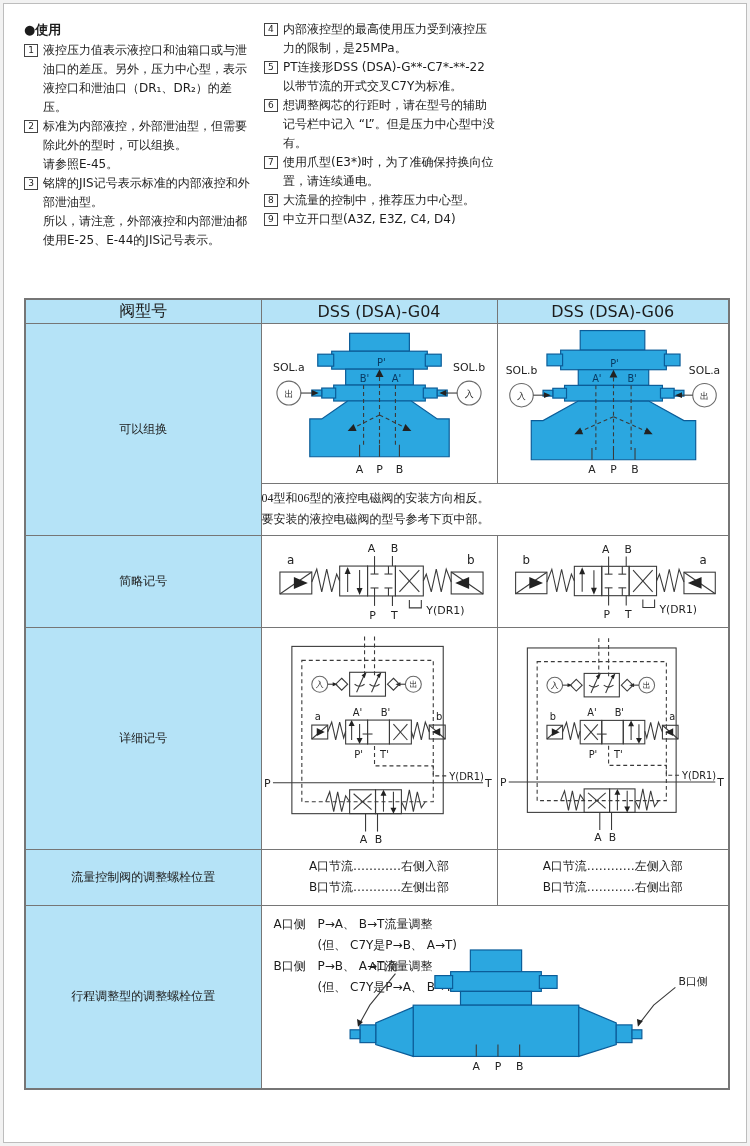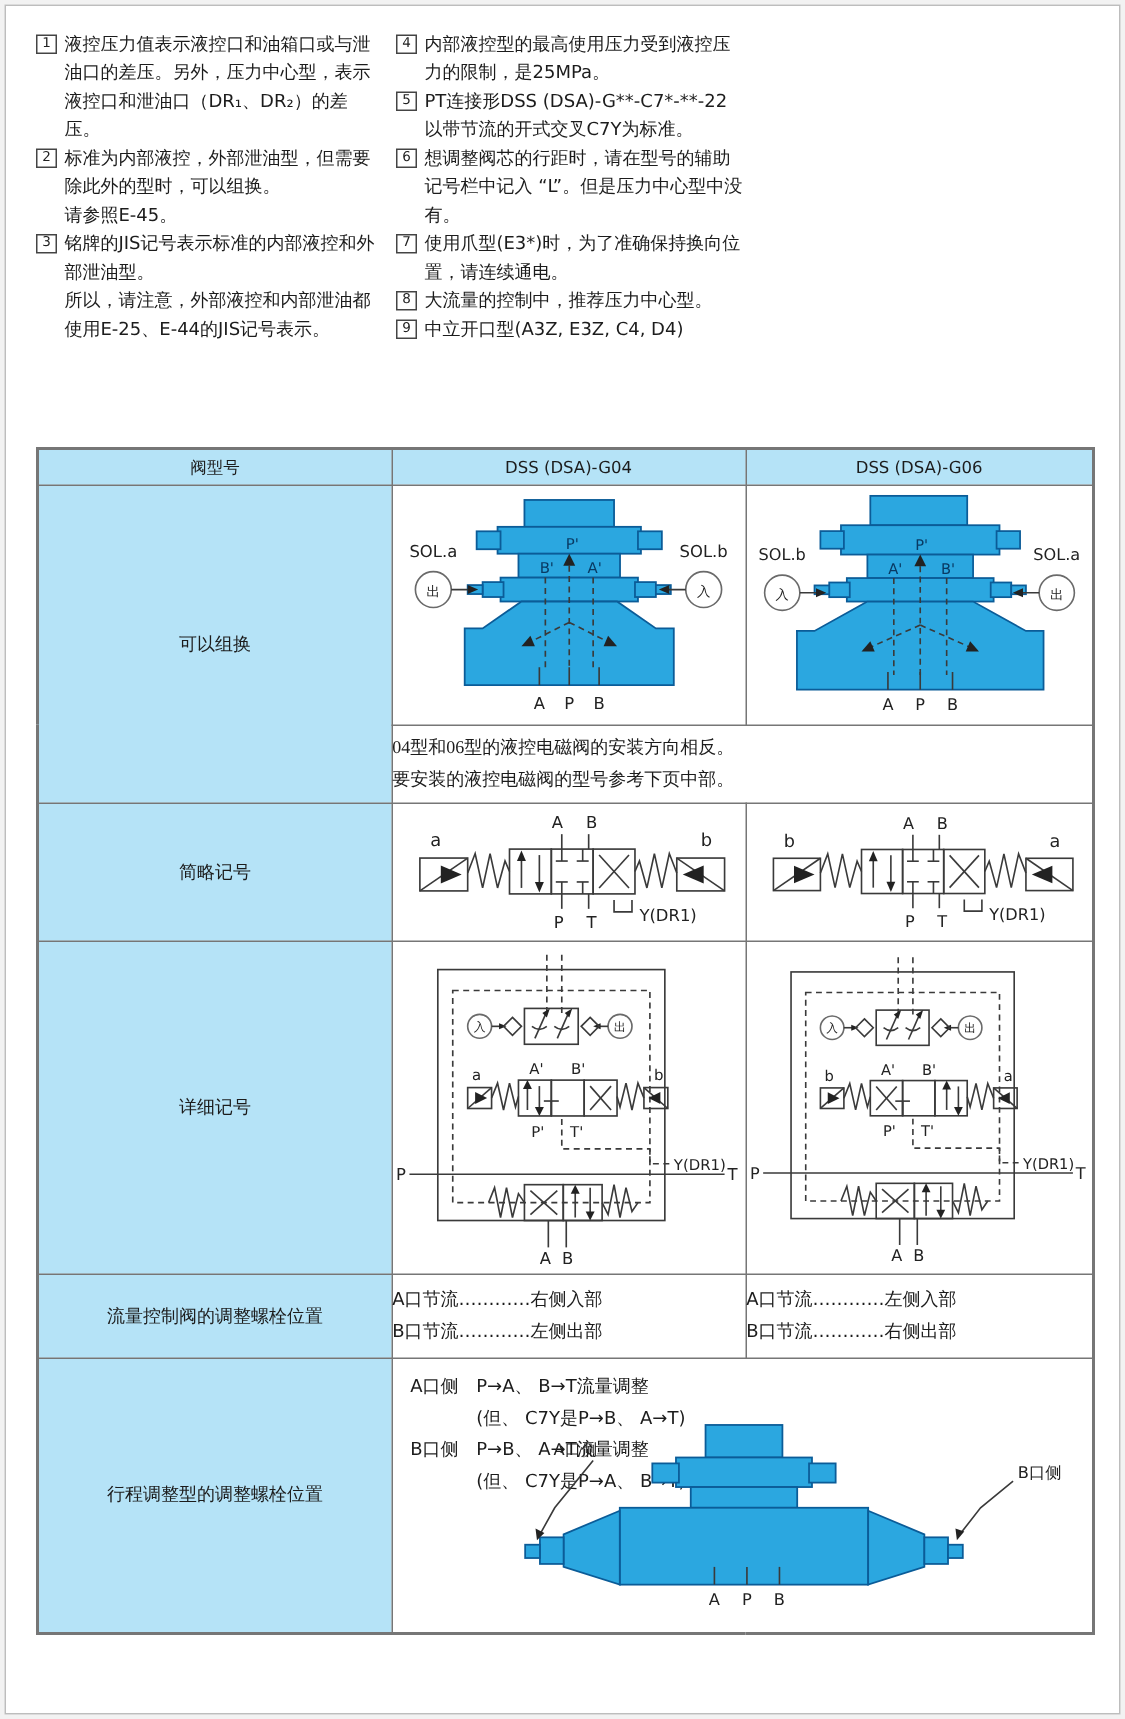--- a/index.html
+++ b/index.html
@@ -17,24 +17,24 @@
   .nbox { flex:0 0 14px; height:13px; border:1px solid #444; font-size:9px; line-height:11px;
           text-align:center; margin:3px 5px 0 0; color:#222; }
   .ntext { flex:1; white-space:pre-line; }
   .cont { padding-left:19px; }
 
   
   table.spec { width:704px; border-collapse:collapse; border:2px solid #767676;
                table-layout:fixed; margin-top:6px; }
   .spec td { border:1px solid #767676; font-size:12px; vertical-align:middle; padding:0; }
   .lbl, .hdr td { background:#b5e3f7; text-align:center; }
-  .hdr td { height:24px; font-size:11px; }
+  .hdr td { height:24px; font-size:16px; }
   .diagcell { text-align:center; vertical-align:middle; }
   .notecell { padding:6px 10px; line-height:21px; font-size:12px;font-family:Liberation Serif, serif; }
-  .flowcell { text-align:left; line-height:21px; }
+  .flowcell { text-align:center; line-height:21px; }
   .strokecell { position:relative; height:184px; }
   .sa-text { position:absolute; left:12px; top:8px; font-size:12px; line-height:21px; }
   .sa-line { display:flex; }
   .sa-head { width:44px; }
   .sa-svg { position:absolute; right:2px; bottom:2px; }
 
   
   svg { display:block; }
   .ba { fill:#2ba7e0; stroke:#0b5c98; stroke-width:1.2; }
   .ln { stroke:#3a3a3a; stroke-width:1.1; fill:none; }
@@ -45,20 +45,21 @@
   .t11 { font-size:11px; } .t10 { font-size:10px; } .t9 { font-size:9px; } .t8 { font-size:8px; }
   .tb { fill:#093a63; }
 </style>
 </head>
 <body>
 
 <div class="page">
 
   <div class="notes">
     <div class="ncol ncol1">
+      <div class="sec-title">●使用</div>
       <div class="note-item">
         <span class="nbox">1</span>
         <span class="ntext">液控压力值表示液控口和油箱口或与泄油口的差压。另外，压力中心型，表示液控口和泄油口（DR₁、DR₂）的差压。</span>
       </div>
       <div class="note-item">
         <span class="nbox">2</span>
         <span class="ntext">标准为内部液控，外部泄油型，但需要除此外的型时，可以组换。
 请参照E-45。</span>
       </div>
       <div class="note-item">

